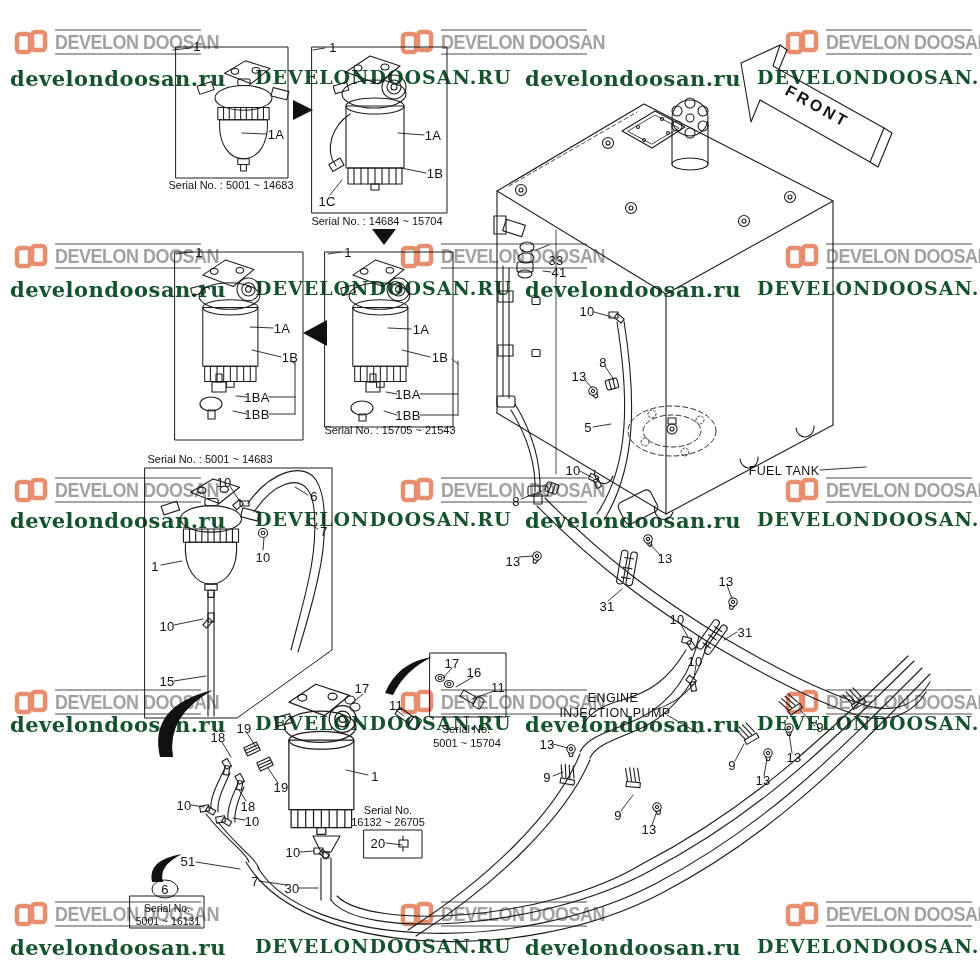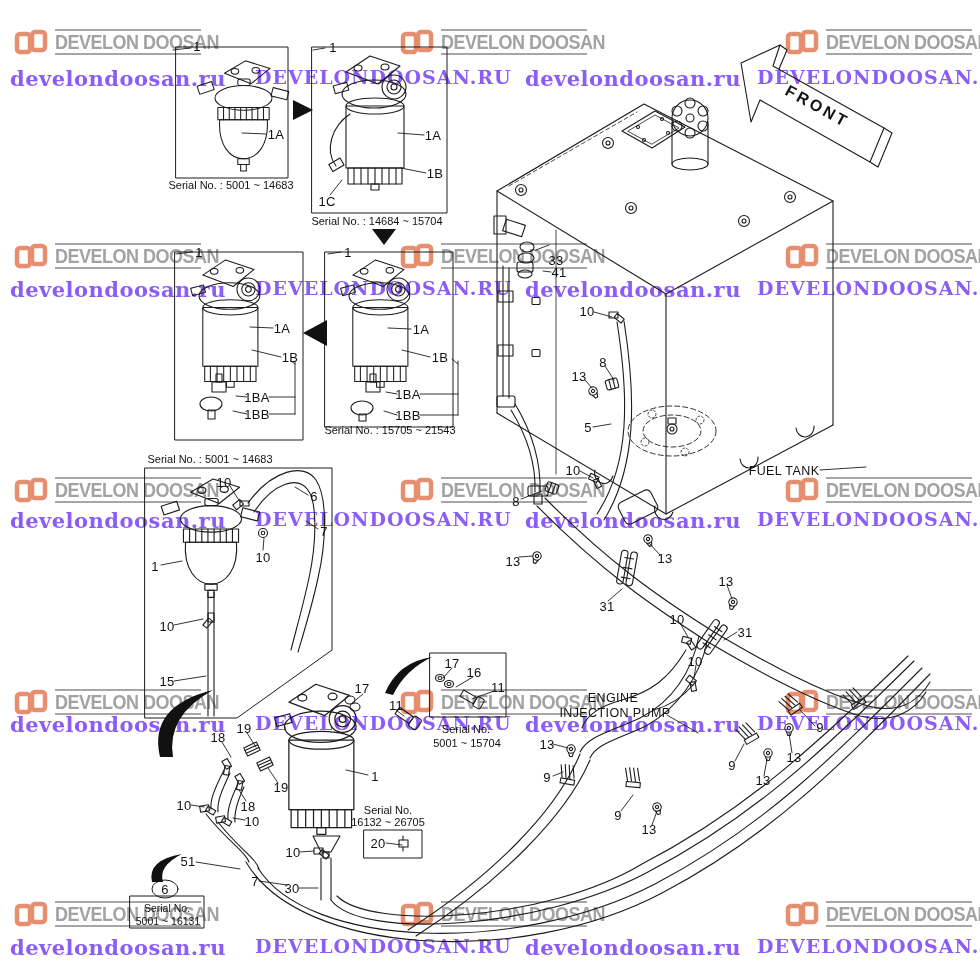--- a/index.html
+++ b/index.html
@@ -6,21 +6,21 @@
   #stage{position:relative;width:980px;height:980px;background:#ffffff;overflow:hidden;
          font-family:"Liberation Sans",sans-serif;}
   
   #wm{position:absolute;inset:0;z-index:1;}
   .wm-banner{position:absolute;display:flex;align-items:center;gap:6px;height:40px;}
   .wm-txtcol{display:flex;flex-direction:column;justify-content:flex-end;}
   .wm-rule{height:2px;background:#a6a6a6;margin:1px 0;}
   .wm-brand{font-weight:bold;font-size:18px;letter-spacing:-0.5px;color:#a2a2a2;
             transform:scaleY(1.12);white-space:nowrap;line-height:20px;}
   .wm-url{position:absolute;font-family:"DejaVu Serif",serif;font-weight:bold;
-          color:#8b5cf6;white-space:nowrap;}
+          color:#14532d;white-space:nowrap;}
   .wm-url.lower{font-size:21px;letter-spacing:0.5px;}
   .wm-url.upper{font-size:19px;letter-spacing:1px;}
   
   #art{position:absolute;left:0;top:0;z-index:2;}
   
   #labels{position:absolute;inset:0;z-index:3;}
   .callout{position:absolute;transform:translate(-50%,-50%);font-size:13px;color:#111;
            white-space:nowrap;letter-spacing:0.3px;}
   .cap{position:absolute;transform:translate(-50%,-50%);font-size:11px;color:#111;white-space:nowrap;}
   .cap-sm{font-size:10.5px;}

